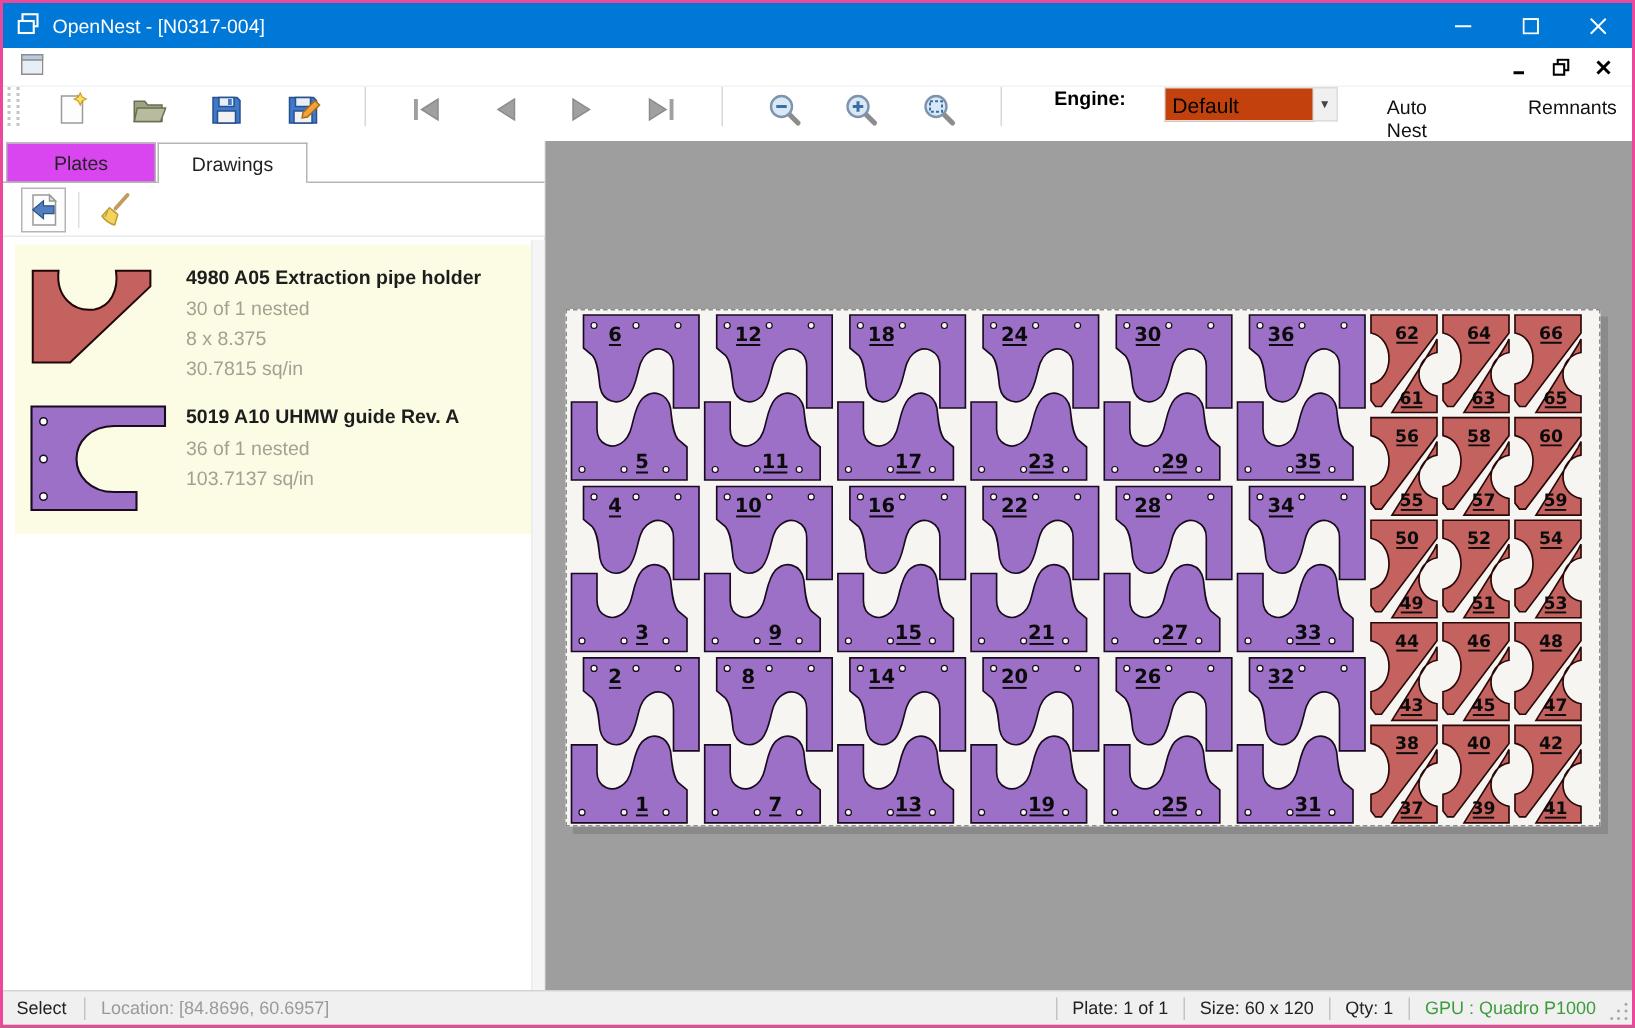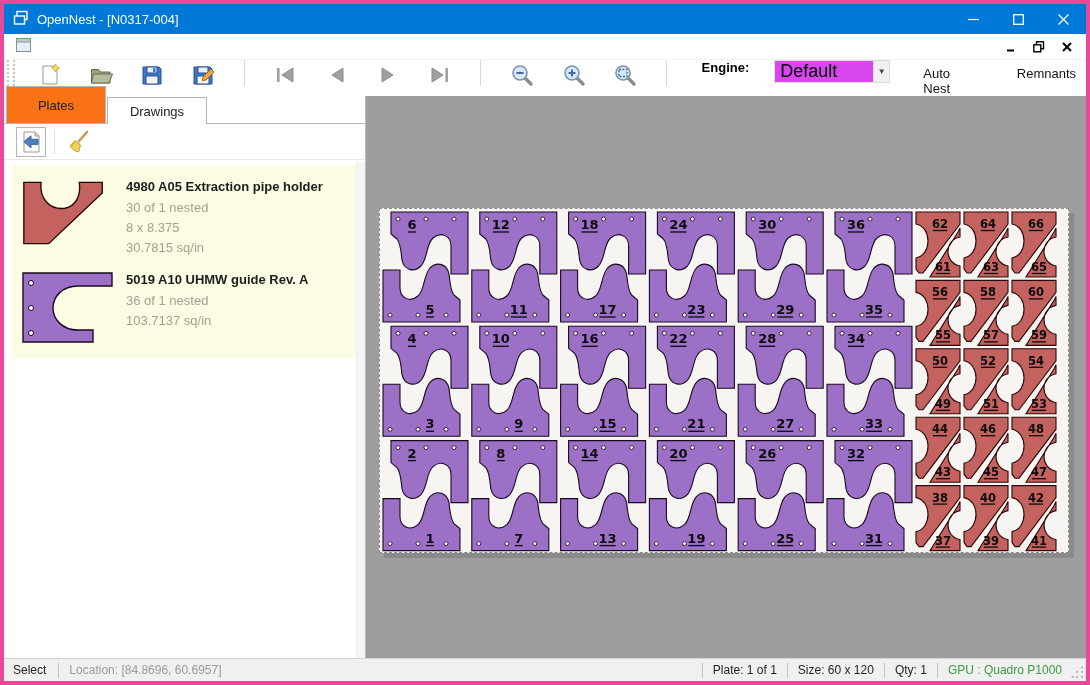--- a/index.html
+++ b/index.html
@@ -1,18 +1,18 @@
 <!DOCTYPE html>
 <html><head>
 <meta charset="utf-8">
 <style>
   * { margin:0; padding:0; box-sizing:border-box; }
   html,body { background:#444; }
   body { font-family:"Liberation Sans", sans-serif; }
-  #window { position:relative; width:1090px; height:685px; background:#fff; border:4px solid #ec4899; overflow:hidden;padding-left:24px; }
+  #window { position:relative; width:1090px; height:685px; background:#fff; border:2px solid #ec4899; overflow:hidden;padding-left:24px; }
 
   
   .titlebar { position:absolute; left:0; top:0; right:0; height:30px; background:#0078d7; display:flex; align-items:center; color:#fff; font-size:13px; }
   .titlebar .app-icon { margin:0 8px 0 9px; }
   .titlebar .title-text { flex:0 0 auto; }
   .titlebar .tb-spacer { flex:1; }
   .caption-btn { width:45px; height:30px; display:flex; align-items:center; justify-content:center; }
 
   
   .menubar { position:absolute; left:0; top:30px; right:0; height:25px; background:#fff; display:flex; align-items:center; font-size:13px; color:#111; }
@@ -21,30 +21,30 @@
   .mdi-btns { margin-left:auto; display:flex; align-items:center; gap:14px; padding-right:12px; }
   .mdi-btn { display:flex; align-items:center; justify-content:center; width:14px; height:14px; }
 
   
   .toolbar { position:absolute; left:0; top:55px; right:0; height:37px; background:#fff; border-top:1px solid #f2f2f2; display:flex; align-items:flex-start;gap:19px; }
   .grip { width:8px; height:26px; margin-left:3px; border-left:2px dotted #c3c3c3; border-right:2px dotted #c3c3c3; }
   .tbtn { width:36px; height:30px; display:flex; align-items:center; justify-content:center; border:1px solid transparent; }
   .tsep { width:1px; height:26px; background:#d8d8d8; margin:0 6px; }
   .engine-label { font-weight:bold; font-size:13px; margin:0 6px 0 10px; }
   .engine-combo { display:flex; align-items:center; height:23px; }
-  .engine-field { width:100px; height:23px; border:1px solid #e0e0e0; background:#d946ef; font-size:18px; padding:2px 5px; display:flex; align-items:center; }
+  .engine-field { width:100px; height:23px; border:1px solid #e0e0e0; background:#c2410c; font-size:14px; padding:2px 5px; display:flex; align-items:center; }
   .engine-drop { width:16px; height:23px; background:#f0f0f0; border:1px solid #dcdcdc; border-left:none; display:flex; align-items:center; justify-content:center; font-size:8px; color:#444; }
   .flat-btn { font-size:13px; color:#111; padding:6px 10px; margin-left:4px; }
 
   
   .main { position:absolute; left:0; top:92px; right:0; bottom:23px; display:flex; }
   .sidebar { width:362px; background:#fff; border-right:1px solid #b9b9b9; position:relative; }
   .tabstrip { position:relative; height:28px; background:#fff; }
   .tabstrip::after { content:""; position:absolute; left:0; right:0; bottom:0; height:1px; background:#b5b5b5; }
-  .tab { position:absolute; bottom:0; height:38px; width:100px; display:flex; align-items:center; justify-content:center; font-size:13px; color:#222; border:1px solid #b5b5b5; background:#f97316; }
+  .tab { position:absolute; bottom:0; height:27px; width:100px; display:flex; align-items:center; justify-content:center; font-size:13px; color:#222; border:1px solid #b5b5b5; background:#d946ef; }
   .tab.inactive { left:2px; }
   .tab.active { left:103px; height:27px; background:#fff; border-bottom:none; z-index:2;text-align:right; }
   .minibar { height:36px; display:flex; align-items:center; padding-left:12px; background:#fff; border-bottom:1px solid #e9e9e9; }
   .mini-btn { width:30px; height:30px; display:flex; align-items:center; justify-content:center; }
   .mini-btn.framed { border:1px solid #b5b5b5; background:#fdfdfd; }
   .mini-sep { width:1px; height:24px; background:#e0e0e0; margin:0 8px; }
   .draw-list { margin:5px 8px 0 8px; background:#fcfce4; padding:6px 4px; }
   .draw-item { display:flex; padding:6px 4px; }
   .draw-thumb { flex:0 0 100px; display:flex; align-items:flex-start; justify-content:flex-start; }
   .draw-info { flex:1; padding-left:6px; }

